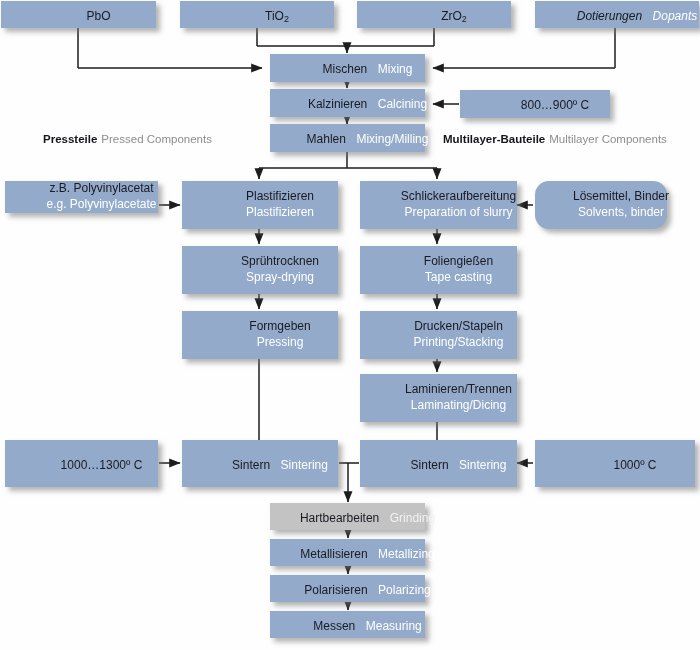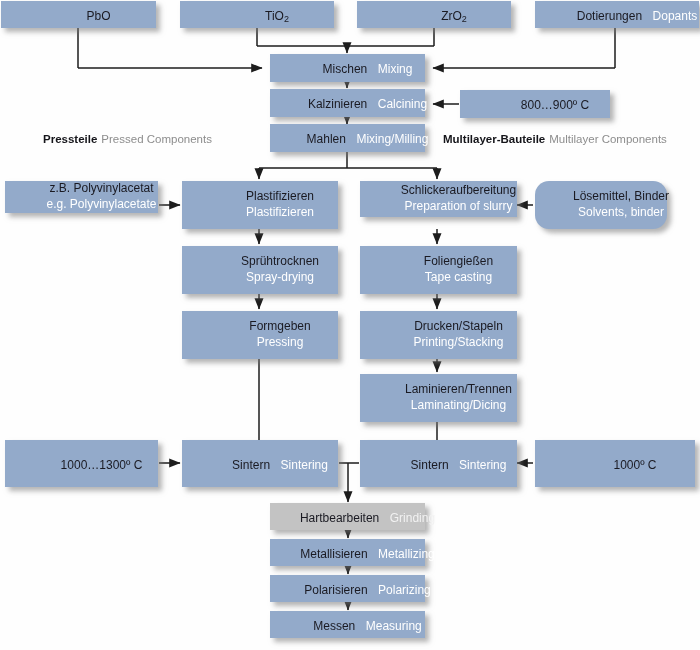--- a/index.html
+++ b/index.html
@@ -119,21 +119,21 @@
   </div>
 
   <div class="node inline" style="left:180px;top:1px;width:154px;height:27px;">
     <span class="rowline"><span class="de"><span>TiO</span><sub>2</sub></span></span>
   </div>
 
   <div class="node inline" style="left:357px;top:1px;width:154px;height:27px;">
     <span class="rowline"><span class="de"><span>ZrO</span><sub>2</sub></span></span>
   </div>
 
-  <div class="node inline" style="left:535px;top:1px;width:164px;height:27px;">
+  <div class="node inline" style="left:535px;top:1px;width:164px;height:27px;font-style:italic;">
     <span class="rowline">
       <span class="de">Dotierungen</span>
       <span class="en">Dopants</span>
     </span>
   </div>
 
   <div class="node inline" style="left:270px;top:54px;width:155px;height:28px;">
     <span class="rowline">
       <span class="de">Mischen</span>
       <span class="en">Mixing</span>
@@ -169,21 +169,21 @@
   <div class="node" style="left:5px;top:181px;width:153px;height:32px;">
     <span class="de">z.B. Polyvinylacetat</span>
     <span class="en">e.g. Polyvinylacetate</span>
   </div>
 
   <div class="node" style="left:182px;top:181px;width:156px;height:48px;">
     <span class="de">Plastifizieren</span>
     <span class="en">Plastifizieren</span>
   </div>
 
-  <div class="node" style="left:360px;top:181px;width:157px;height:36px;">
+  <div class="node" style="left:360px;top:181px;width:157px;height:48px;">
     <span class="de">Schlickeraufbereitung</span>
     <span class="en">Preparation of slurry</span>
   </div>
 
   <div class="node" style="left:535px;top:181px;width:132px;height:48px;border-radius:14px;">
     <span class="de">Lösemittel, Binder</span>
     <span class="en">Solvents, binder</span>
   </div>
 
   <div class="node" style="left:182px;top:246px;width:156px;height:48px;">

